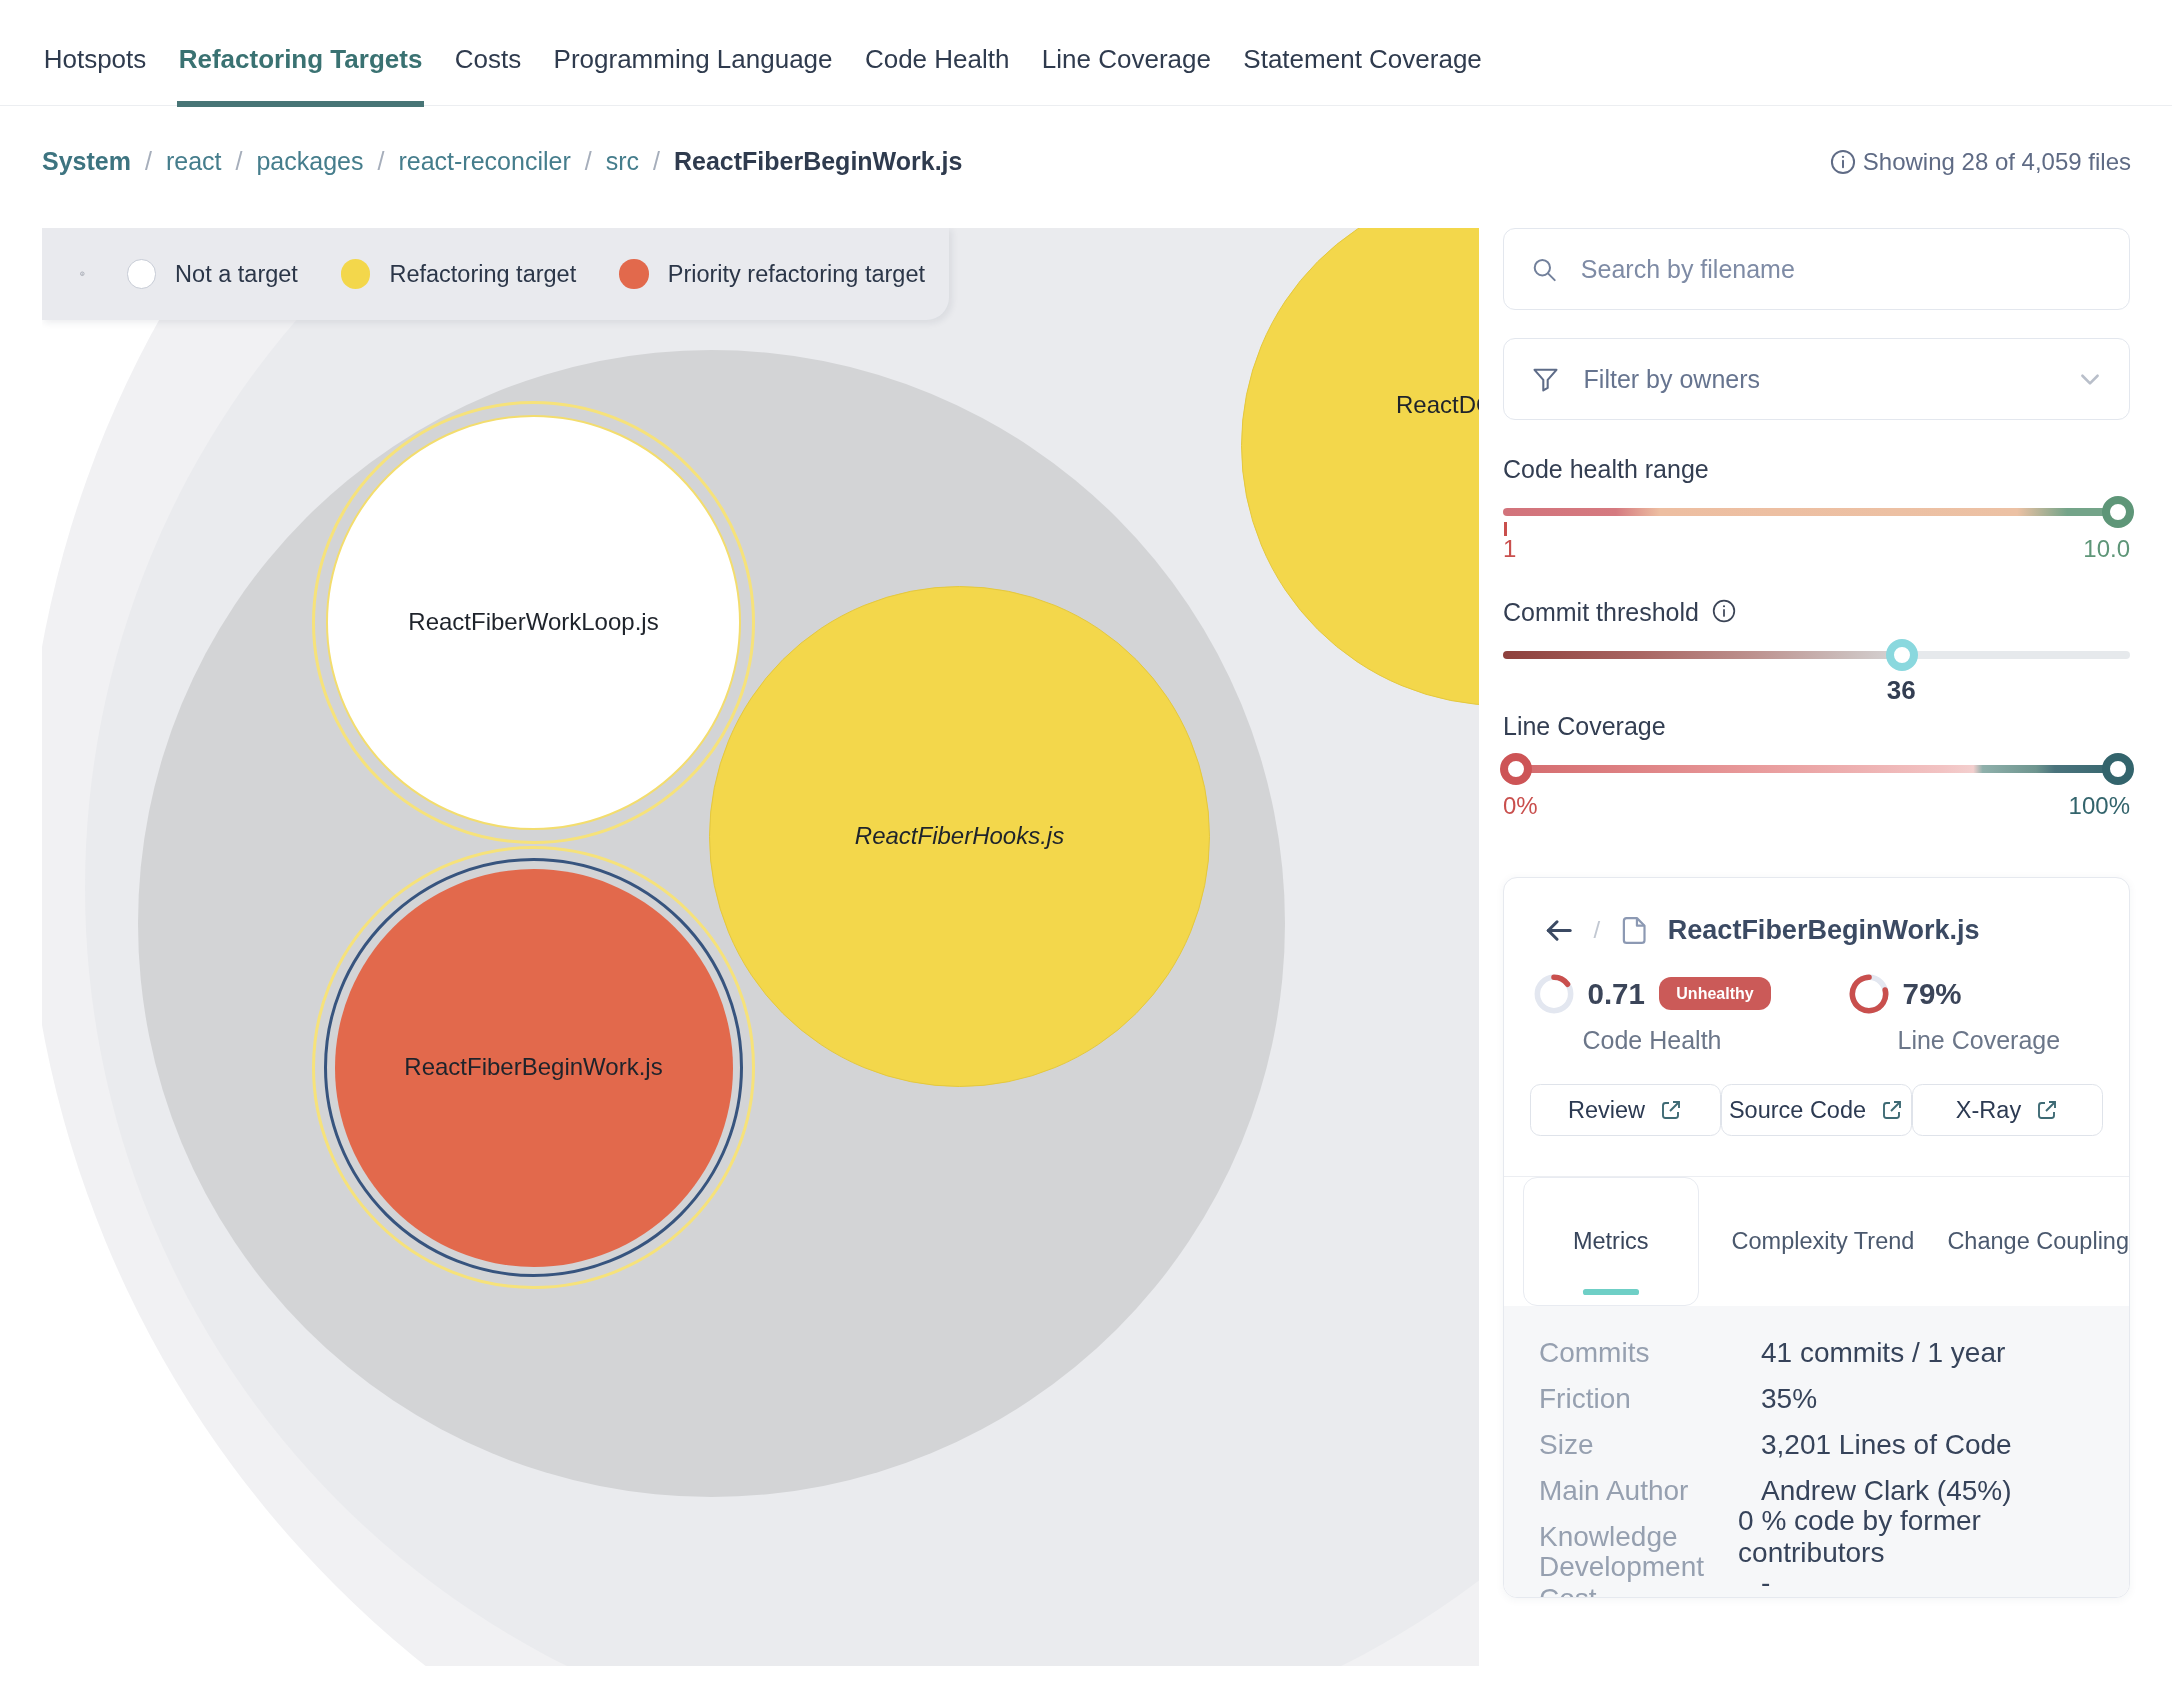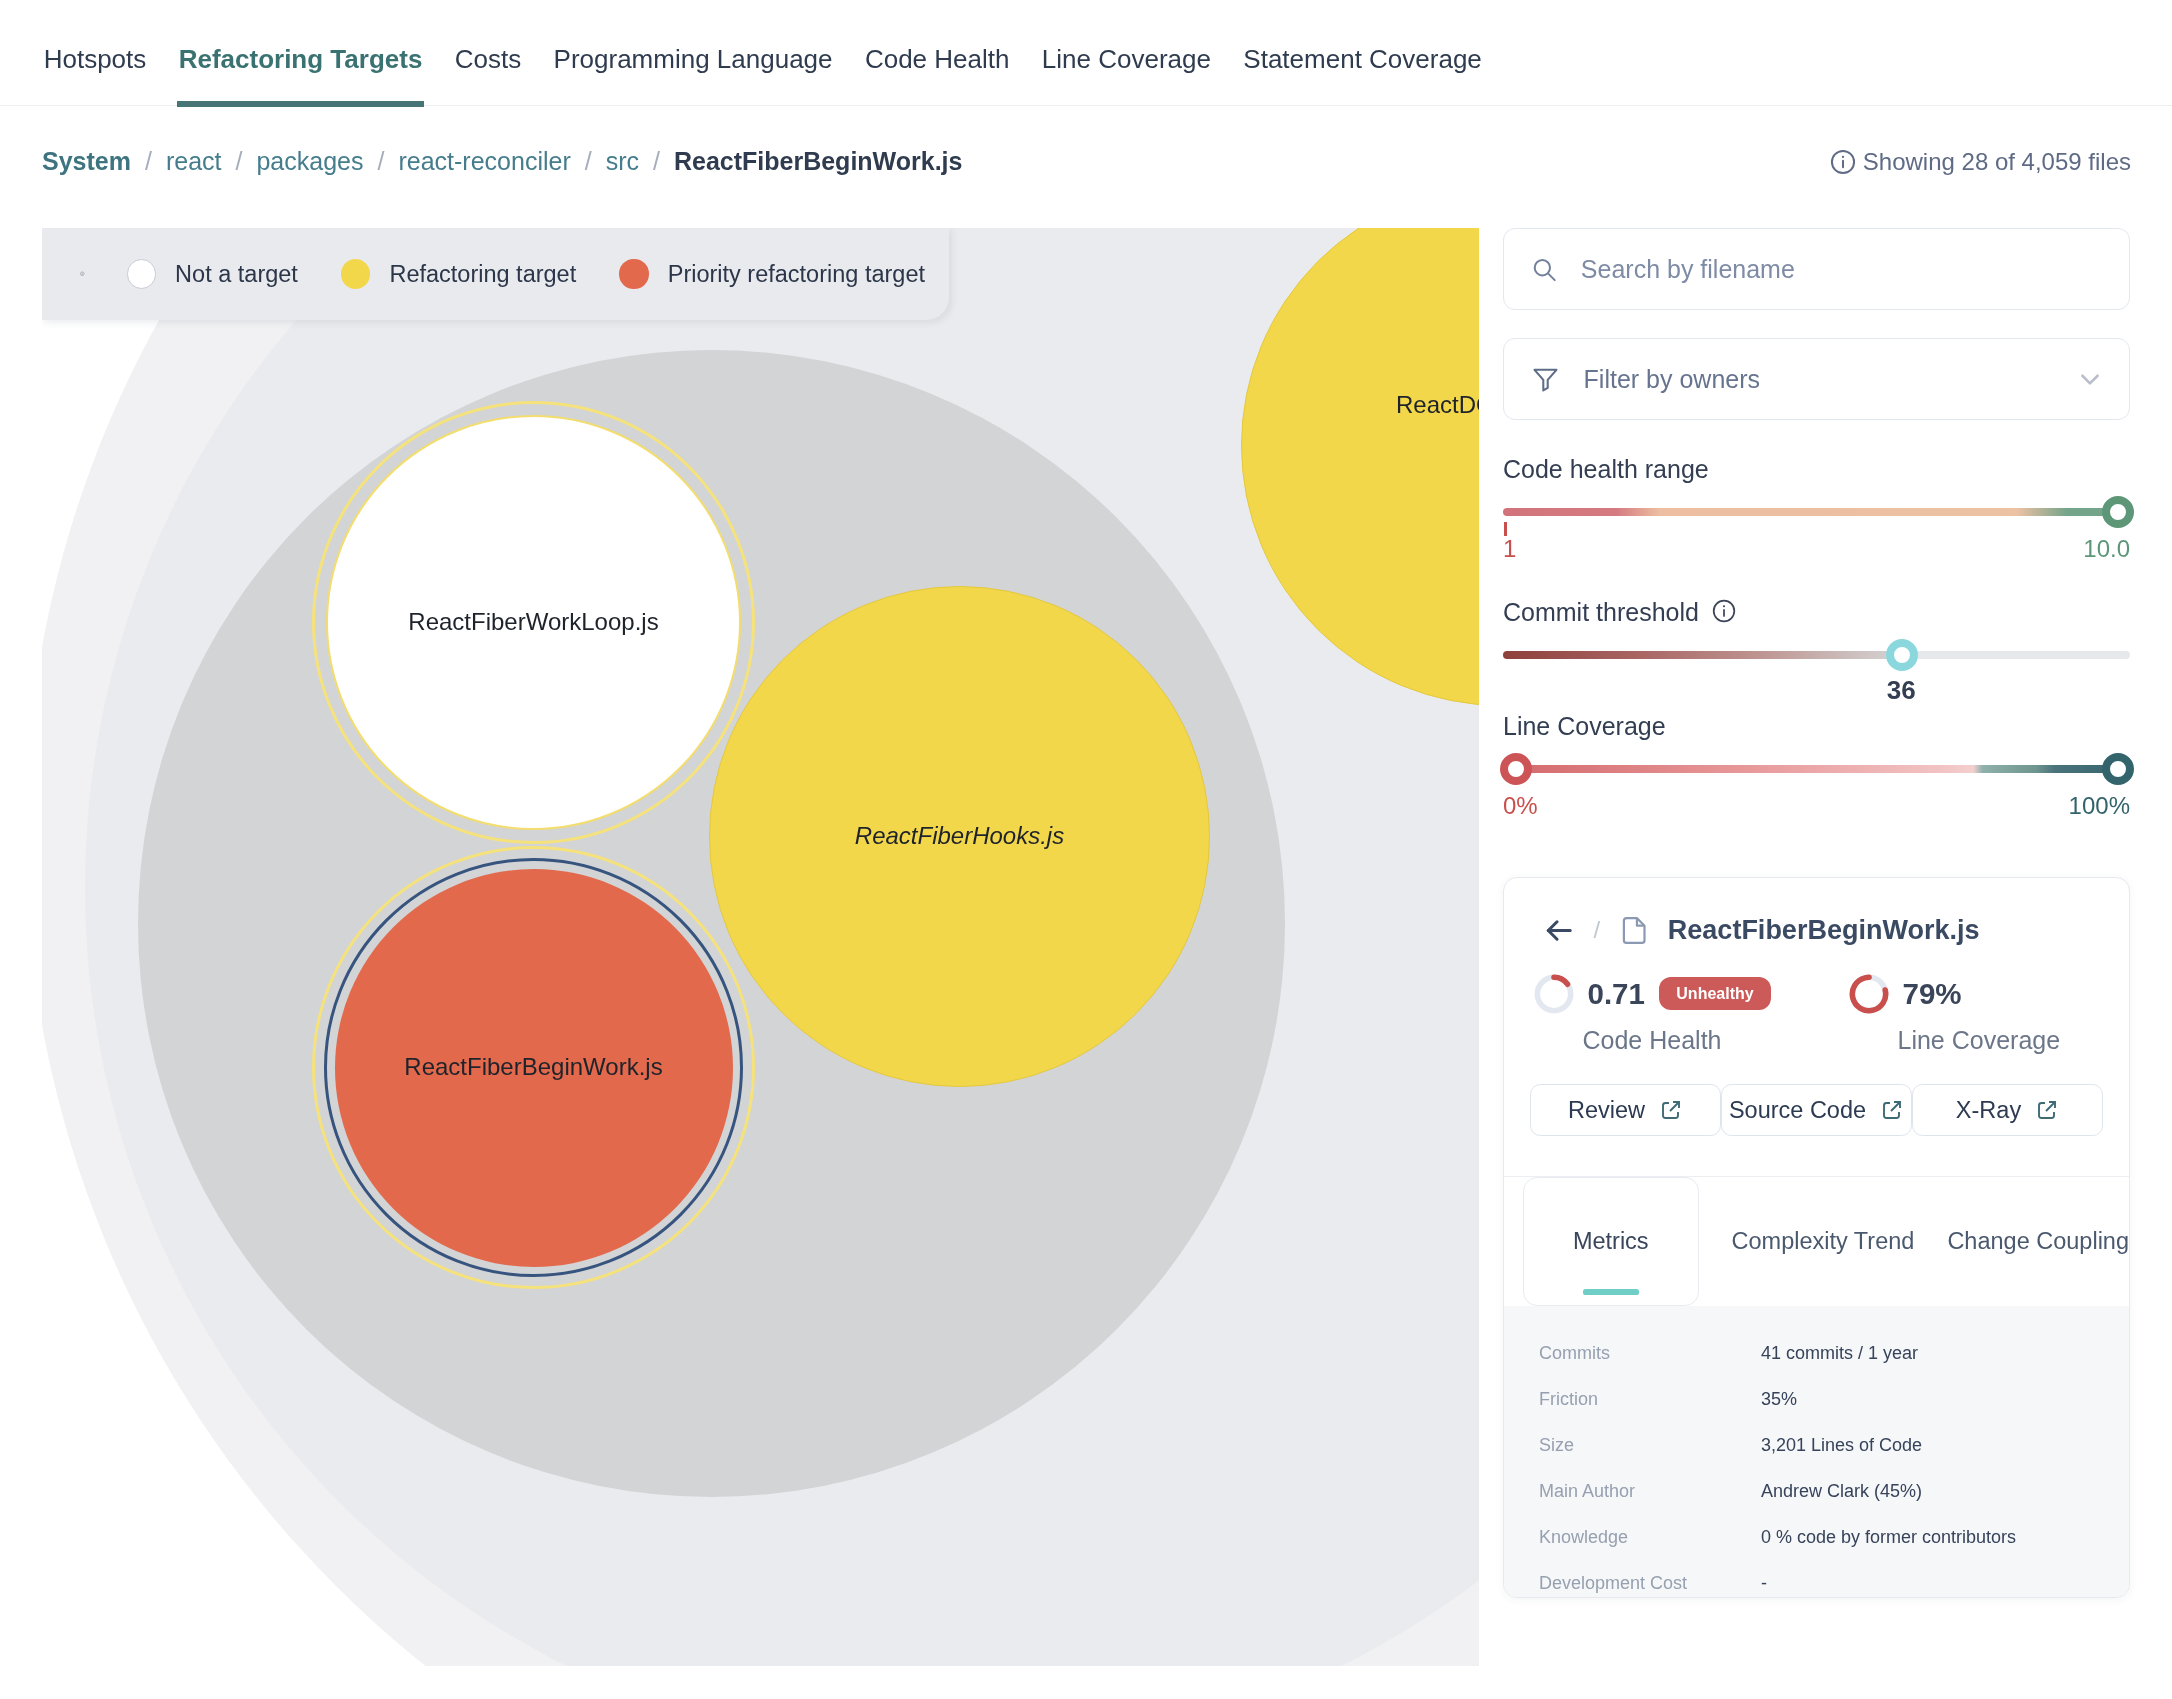--- a/index.html
+++ b/index.html
@@ -117,21 +117,21 @@
 
   .tabs-row { display:flex; align-items:center; height:129px; padding-left:19px; position:relative; }
   .metrics-tab { width:196px; height:129px; background:#fff; border:1.7px solid #E8EBF1; border-radius:14px;
                  display:flex; align-items:center; justify-content:center; position:relative;
                  font-size:23.5px; color:#39465C; font-weight:500; cursor:pointer; z-index:2; }
   .tab-underline { position:absolute; bottom:10.4px; left:50%; transform:translateX(-50%);
                    width:56px; height:5.2px; border-radius:2.6px; background:#6FCFC6; }
   .sub-tab { font-size:23.5px; color:#4B596E; margin-left:33px; cursor:pointer; white-space:nowrap; }
 
   .metrics-table { background:#F6F7F9; flex:1; padding:24px 35px 0 35px; }
-  .mrow { display:flex; height:46px; align-items:center; font-size:18px; }
+  .mrow { display:flex; height:46px; align-items:center; font-size:28px; }
   .mlabel { width:222px; color:#96A0B0; }
   .mvalue { color:#36435A; }
 
   svg { display:block; }
 </style>
 </head>
 <body>
 
 <div class="page">
 

